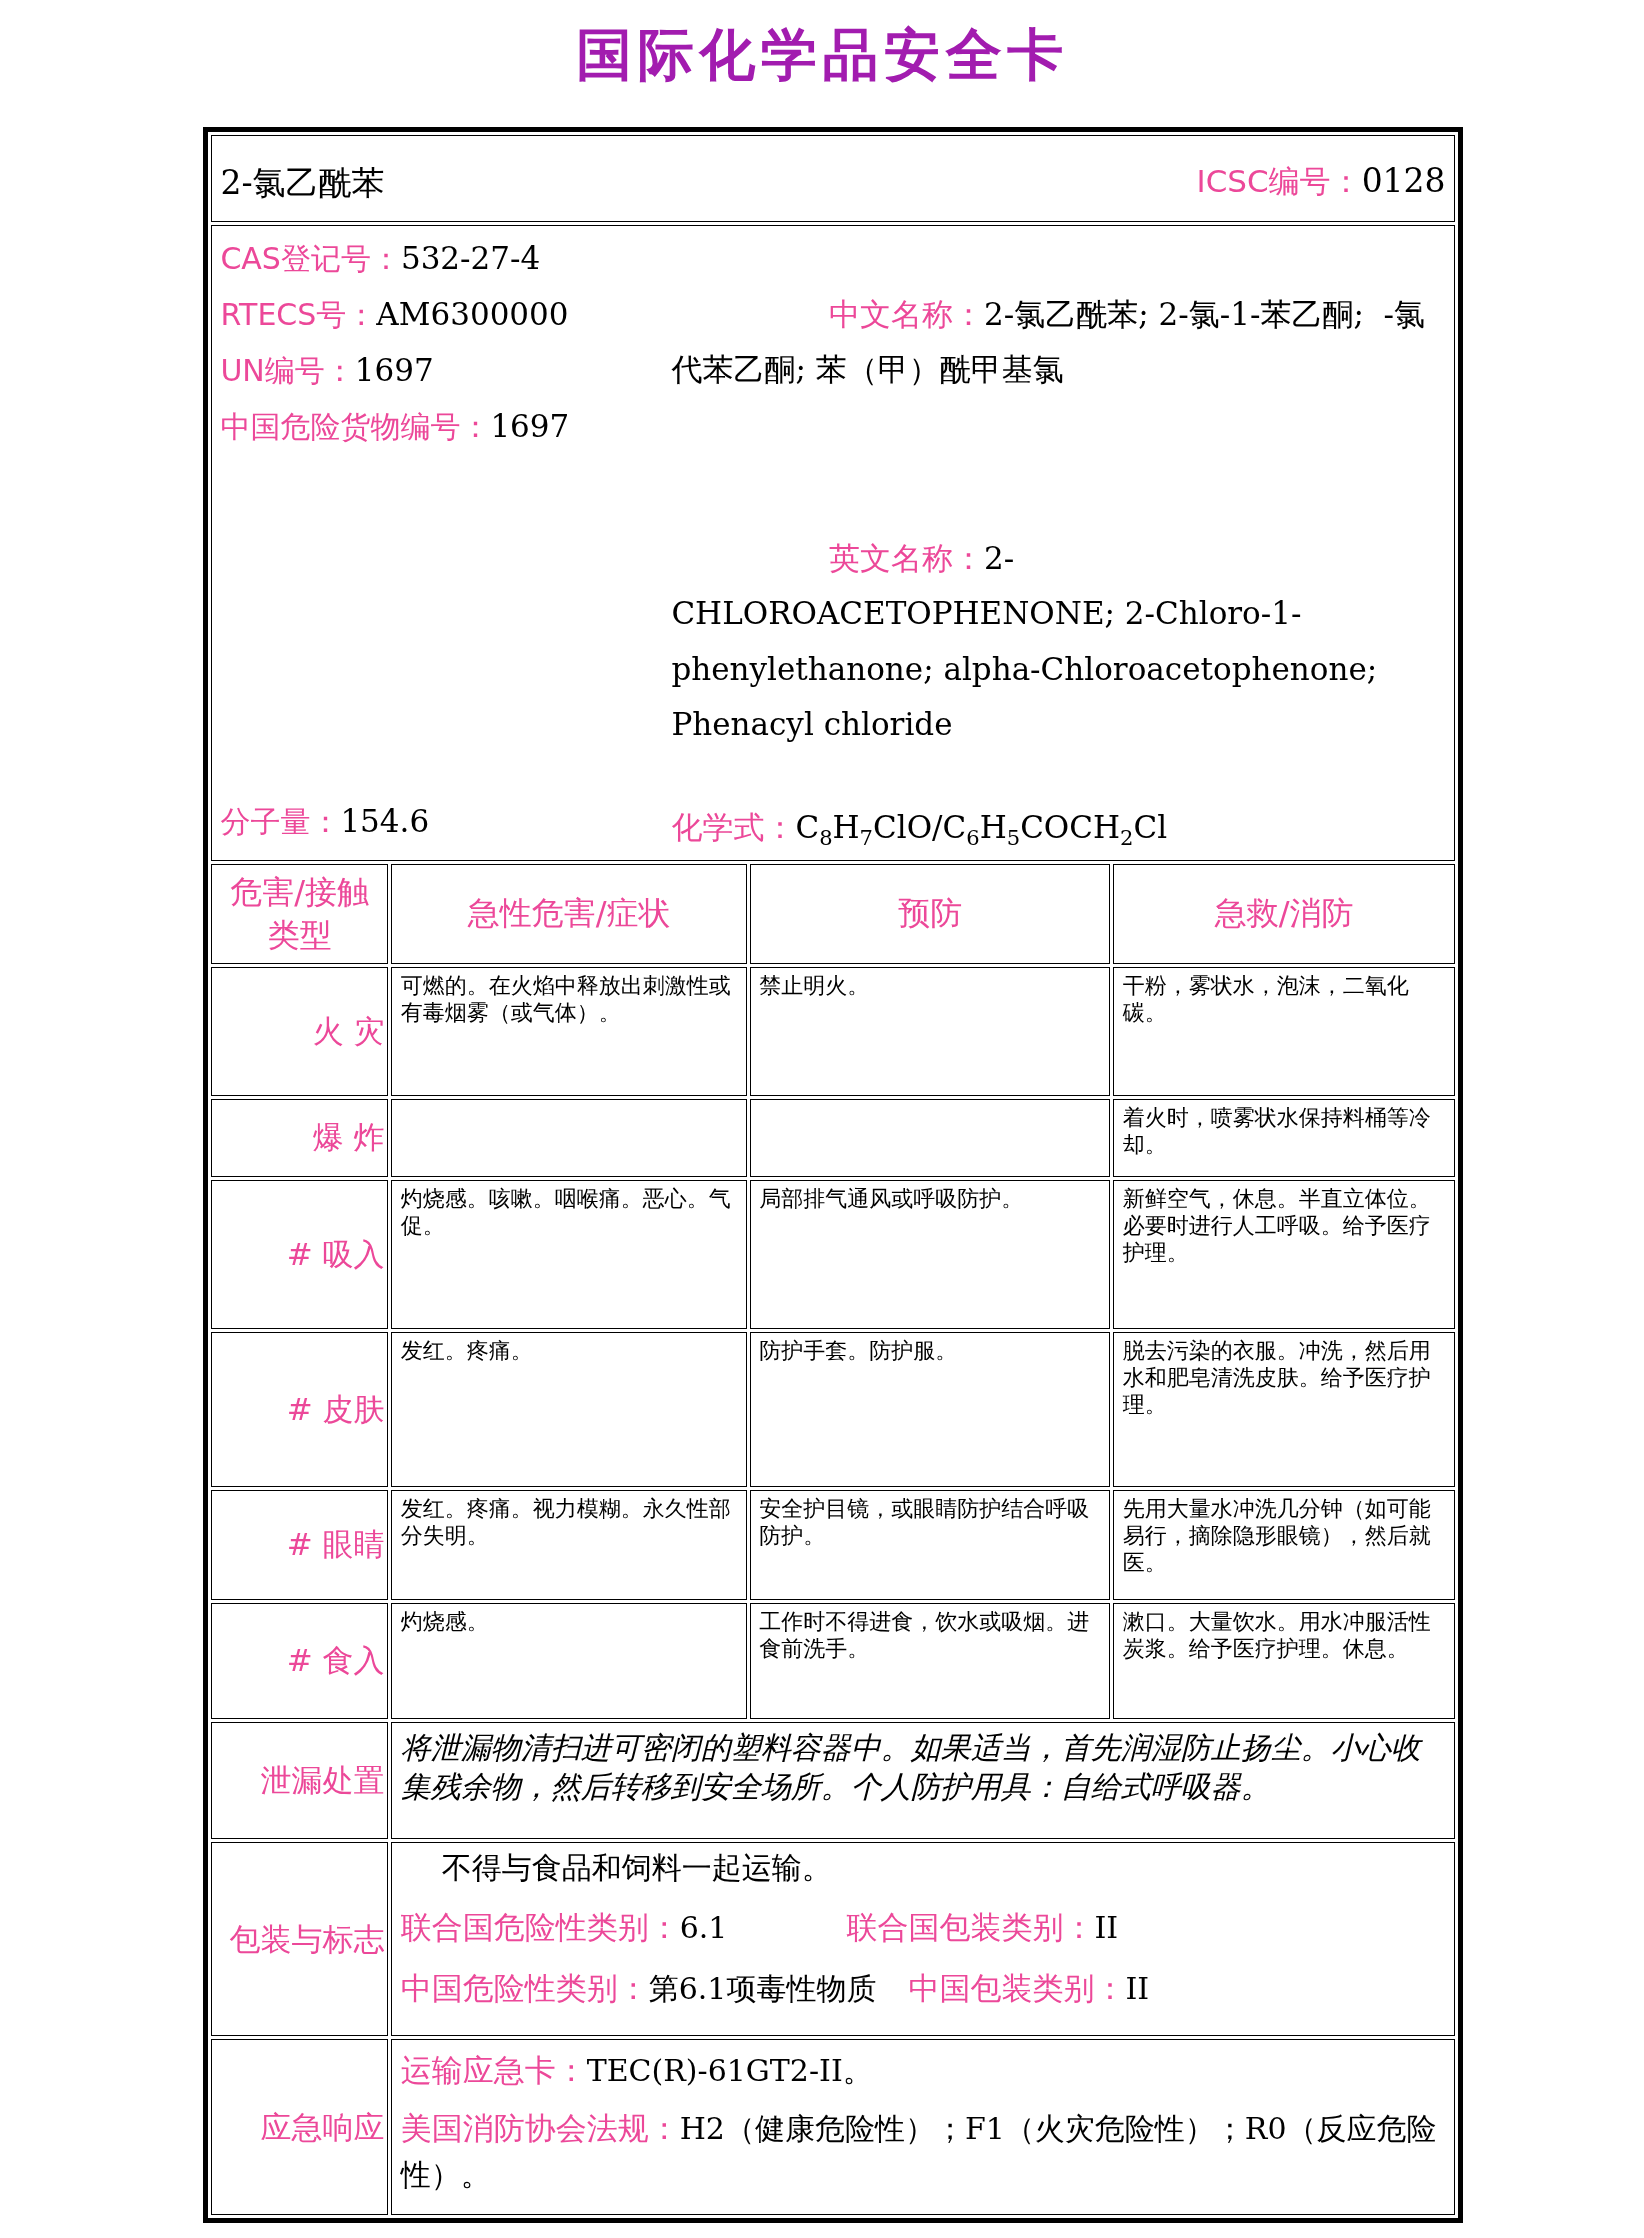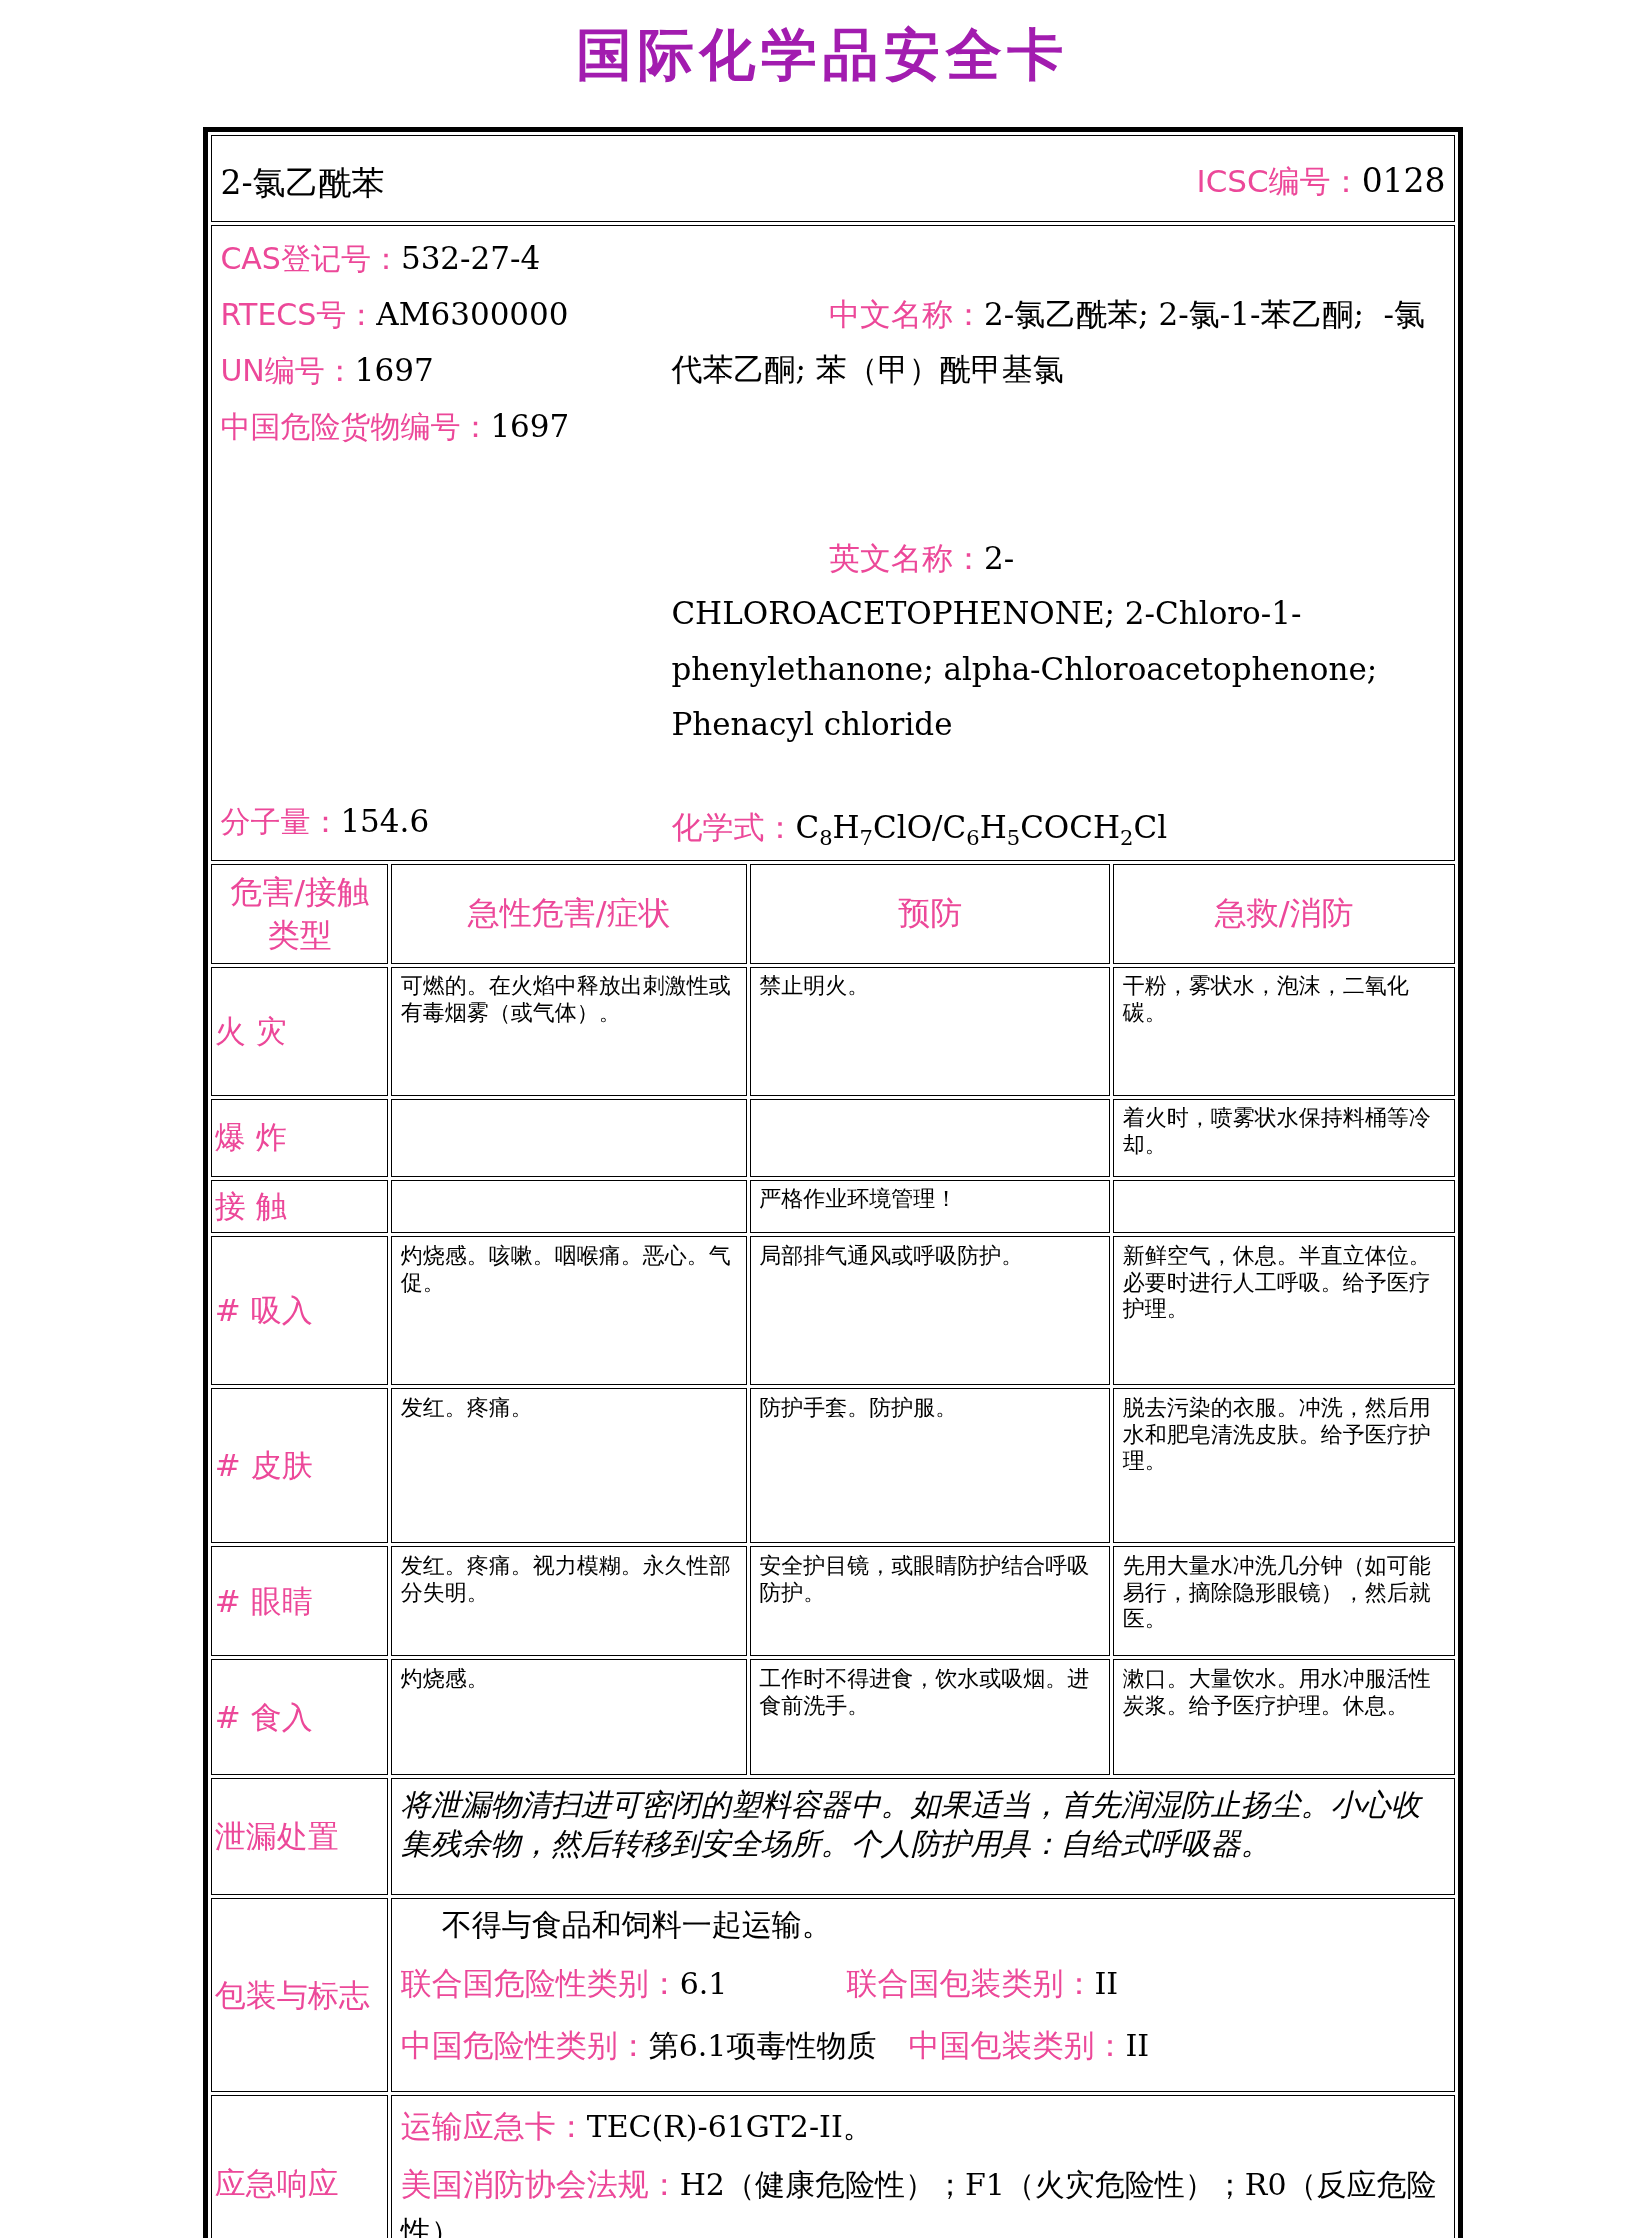--- a/index.html
+++ b/index.html
@@ -84,21 +84,21 @@
     text-align: center;
     vertical-align: middle;
     padding: 5.6px 7px;
     line-height: 1.35;
   }
   tr.r-thead { height: 82px; }
 
   
   td.lab {
     font-size: 31px;
-    text-align: left;
+    text-align: right;
     vertical-align: middle;
     line-height: 1.3;
     padding: 5.6px 2.8px;
   }
   td.content { font-size: 22px; line-height: 1.22; }
 
   tr.r-fire      { height: 129px; }
   tr.r-explosion { height: 78px; }
   tr.r-contact   { height: 45px;  }
   tr.r-inhale    { height: 149px; }
@@ -197,26 +197,20 @@
         <td class="content">干粉，雾状水，泡沫，二氧化碳。</td>
       </tr>
 
       <tr class="r-explosion">
         <td class="lab">爆 炸</td>
         <td class="content"></td>
         <td class="content"></td>
         <td class="content">着火时，喷雾状水保持料桶等冷却。</td>
       </tr>
 
-      <tr class="r-contact">
-        <td class="lab">接 触</td>
-        <td class="content"></td>
-        <td class="content">严格作业环境管理！</td>
-        <td class="content"></td>
-      </tr>
 
       <tr class="r-inhale">
         <td class="lab"># 吸入</td>
         <td class="content">灼烧感。咳嗽。咽喉痛。恶心。气促。</td>
         <td class="content">局部排气通风或呼吸防护。</td>
         <td class="content">新鲜空气，休息。半直立体位。必要时进行人工呼吸。给予医疗护理。</td>
       </tr>
 
       <tr class="r-skin">
         <td class="lab"># 皮肤</td>

